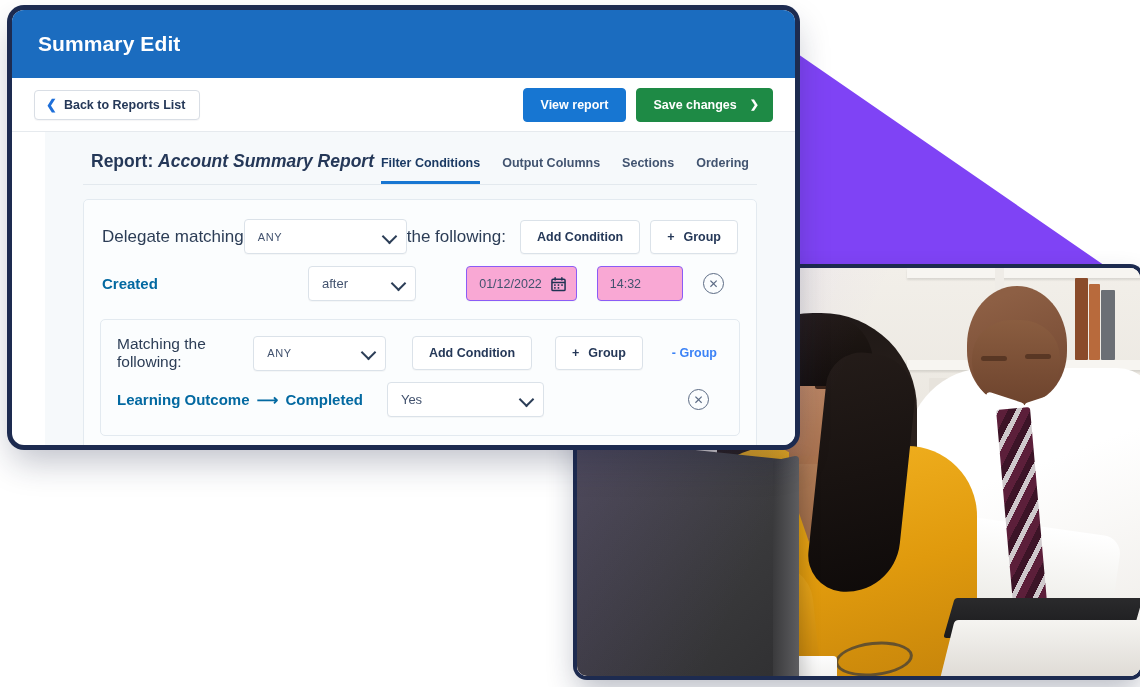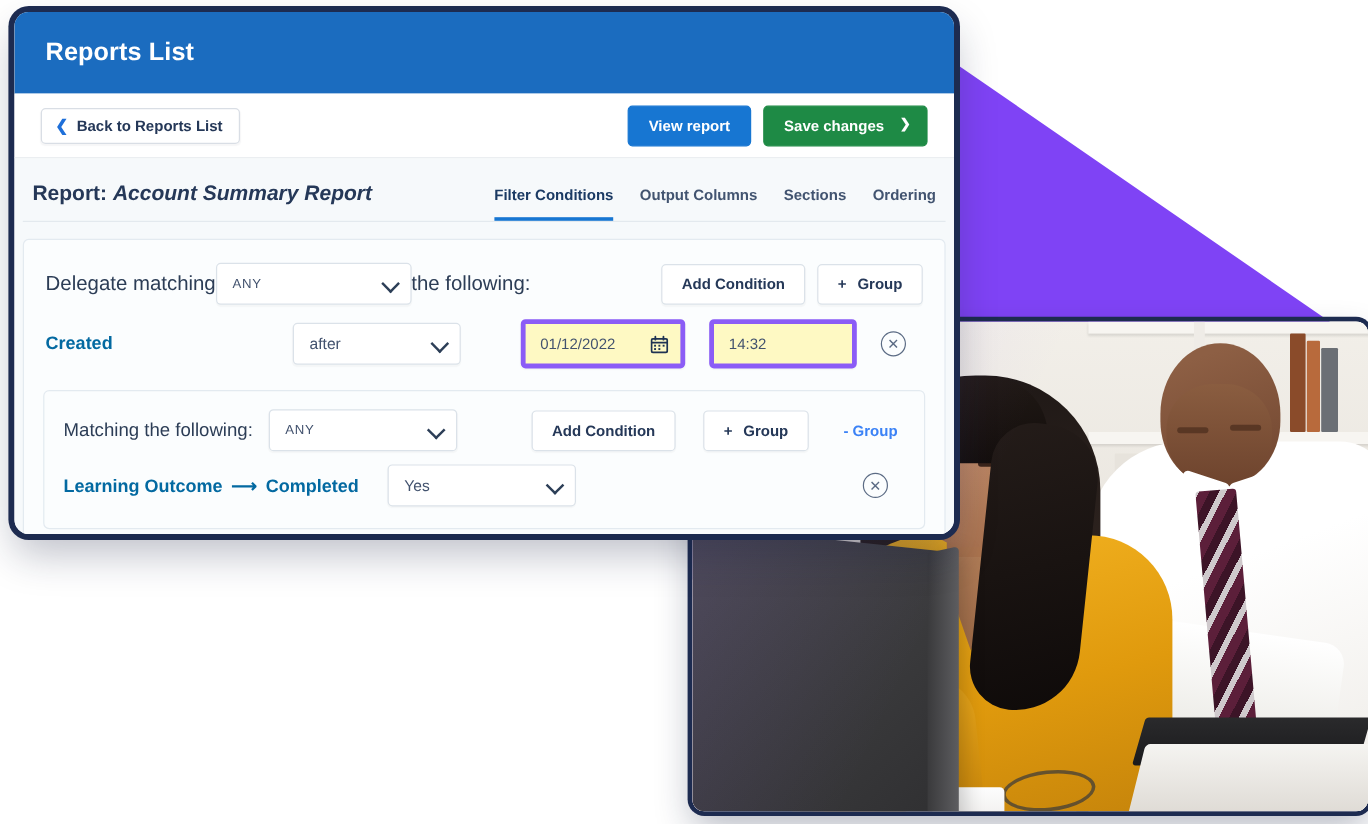--- a/index.html
+++ b/index.html
@@ -364,22 +364,23 @@
     gap: 13px;
   }
   .chev-down-white {
     font-size: 11px;
     line-height: 1;
   }
 
   .body-area {
     background: #f6f9fb;
     flex: 1 1 auto;
-    padding: 0 7px;
+    padding: 0 38px;
     overflow: hidden;
+    margin-left: 33px;
   }
   .report-row {
     display: flex;
     align-items: flex-end;
     height: 52px;
     border-bottom: 1px solid #e3e9ee;
     padding: 0 8px;
   }
   .report-title {
     font-size: 17.5px;
@@ -490,22 +491,22 @@
   }
   .cond-label {
     font-size: 15px;
     font-weight: bold;
     color: #0369a1;
     width: 196px;
     flex: none;
   }
   .cond-label.wide { width: auto; padding-right: 14px; }
   .field {
-    background: #fef9c3;
-    border: 4px solid #8b5cf6;
+    background: #f9a8d4;
+    border: 1px solid #8b5cf6;
     border-radius: 4px;
     height: 33px;
     display: flex;
     align-items: center;
     padding: 0 12px;
     font-size: 12.5px;
     color: #42526e;
     box-shadow: 0 1px 1px rgba(16,24,40,.03);
     position: relative;
     cursor: text;
@@ -615,21 +616,21 @@
       <div class="ph-monitor"></div>
       <div class="ph-monitor-edge"></div>
 
       <div class="photo-tint"></div>
     </div>
   </div>
 
   <div class="app-card">
 
     <div class="app-header">
-      <span class="app-title">Reports List</span>
+      <span class="app-title">Summary Edit</span>
     </div>
 
     <div class="toolbar">
       <div class="btn btn-back">
         <span class="chev-left">❮</span>
         <span>Back to Reports List</span>
       </div>
       <div class="toolbar-right">
         <div class="btn btn-view">
           <span>View report</span>

